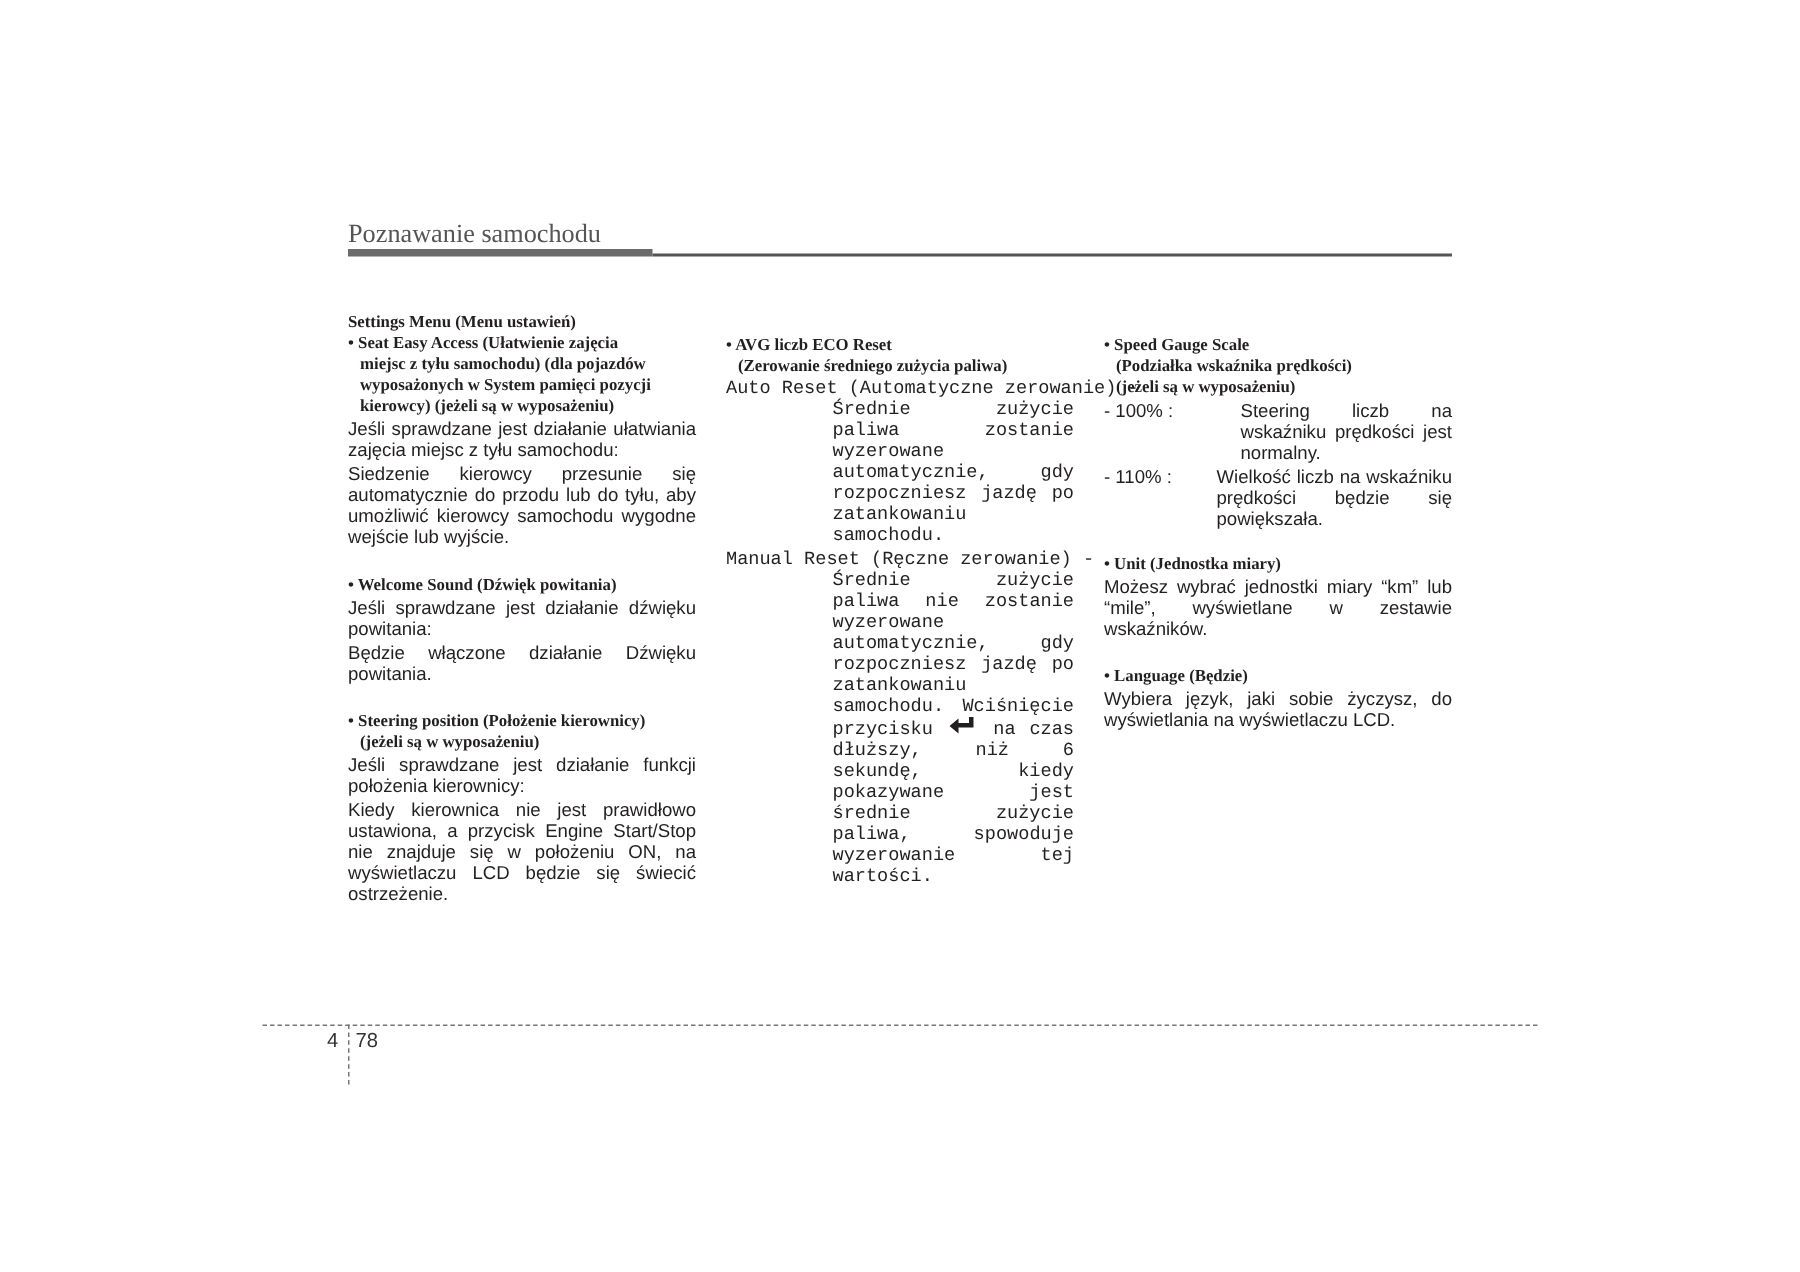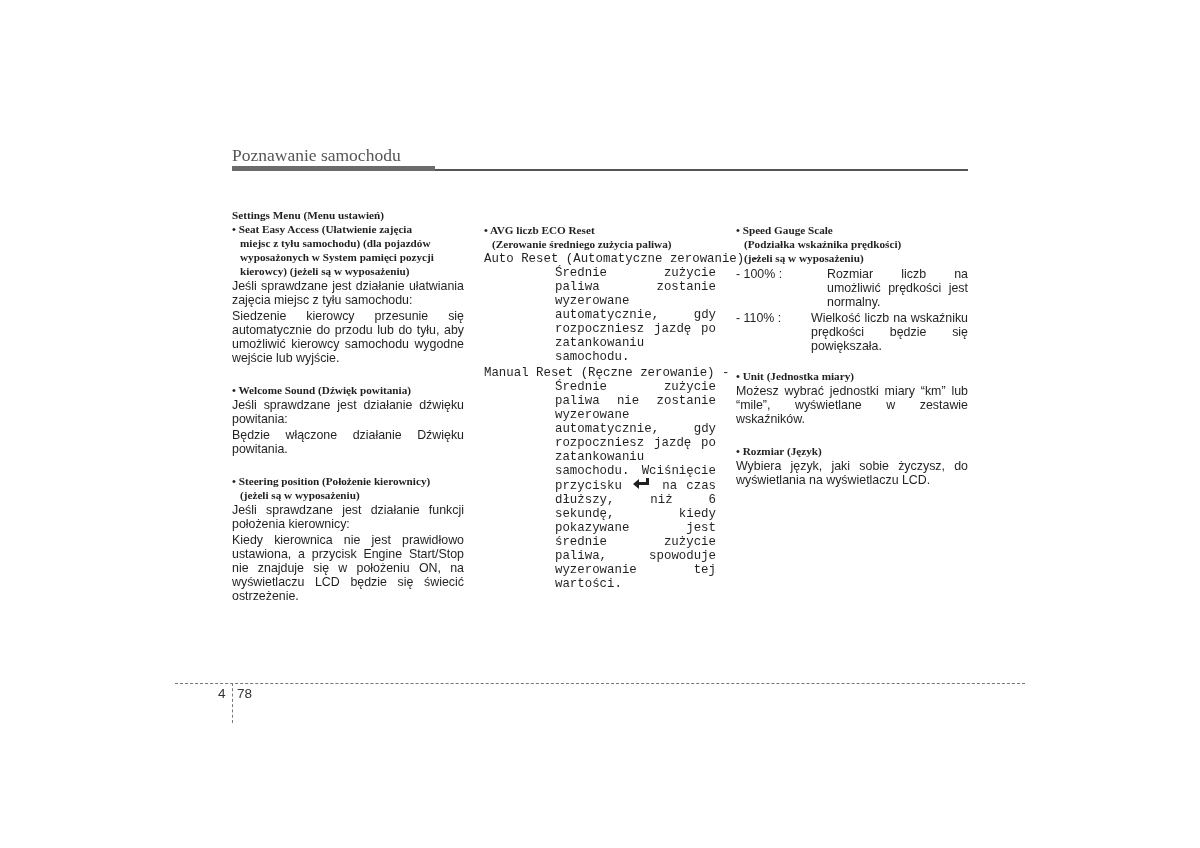--- a/index.html
+++ b/index.html
@@ -83,30 +83,30 @@
 </div>
 
 <div class="col col3">
   <div class="h">
     <span>• Speed Gauge Scale</span>
     <span class="ind">(Podziałka wskaźnika prędkości)</span>
     <span class="ind">(jeżeli są w wyposażeniu)</span>
   </div>
   <div class="def" style="margin-top:2px;gap:40px;">
     <span class="term" style="width:51px;">- 100% :</span>
-    <span style="flex:1;text-align:justify;">Rozmiar liczb na umożliwić prędkości jest normalny.</span>
+    <span style="flex:1;text-align:justify;">Steering liczb na wskaźniku prędkości jest normalny.</span>
   </div>
   <div class="def" style="margin-top:2px;gap:24px;">
     <span class="term" style="width:51px;">- 110% :</span>
     <span style="flex:1;text-align:justify;">Wielkość liczb na wskaźniku prędkości będzie się powiększała.</span>
   </div>
   <div class="gap"></div>
   <div class="h">• Unit (Jednostka miary)</div>
   <div class="p">Możesz wybrać jednostki miary “km” lub “mile”, wyświetlane w zestawie wskaźników.</div>
   <div class="gap"></div>
-  <div class="h">• Rozmiar (Język)</div>
+  <div class="h">• Language (Będzie)</div>
   <div class="p">Wybiera język, jaki sobie życzysz, do wyświetlania na wyświetlaczu LCD.</div>
 </div>
 
 <div class="dash-h"></div>
 <div class="dash-v"></div>
 <div class="page-sec">4</div>
 <div class="page-num">78</div>
 
 </body></html>

